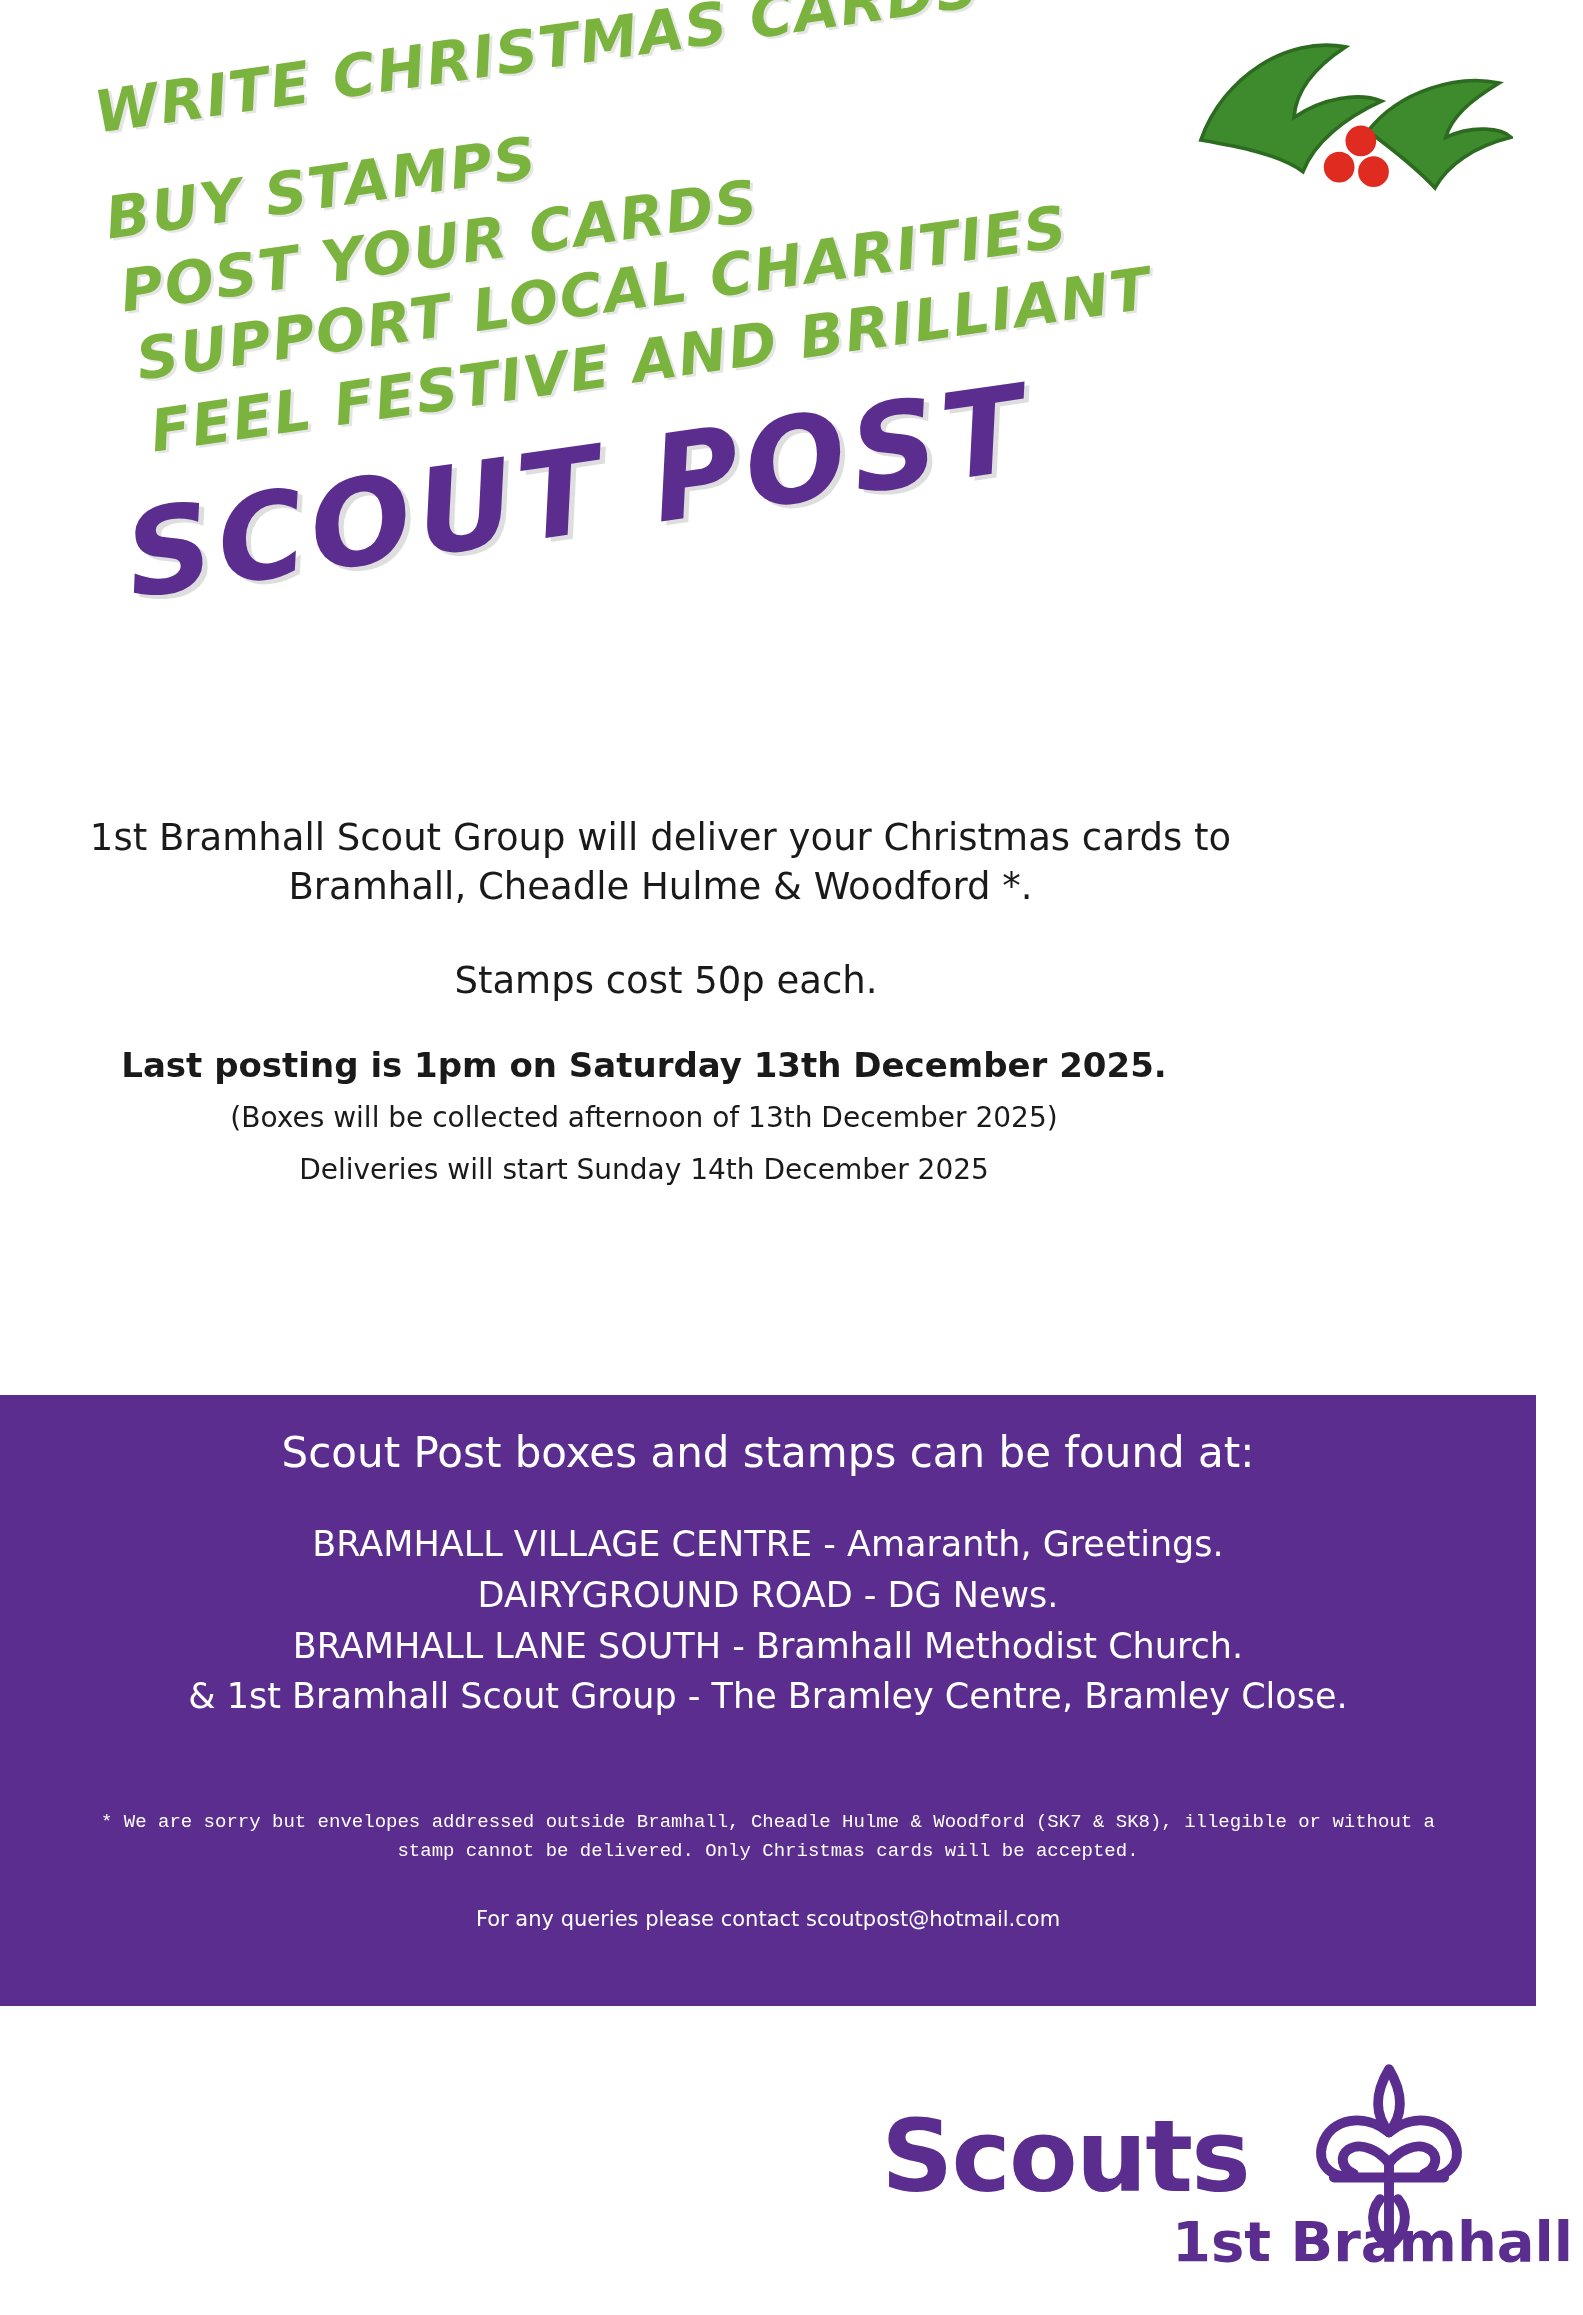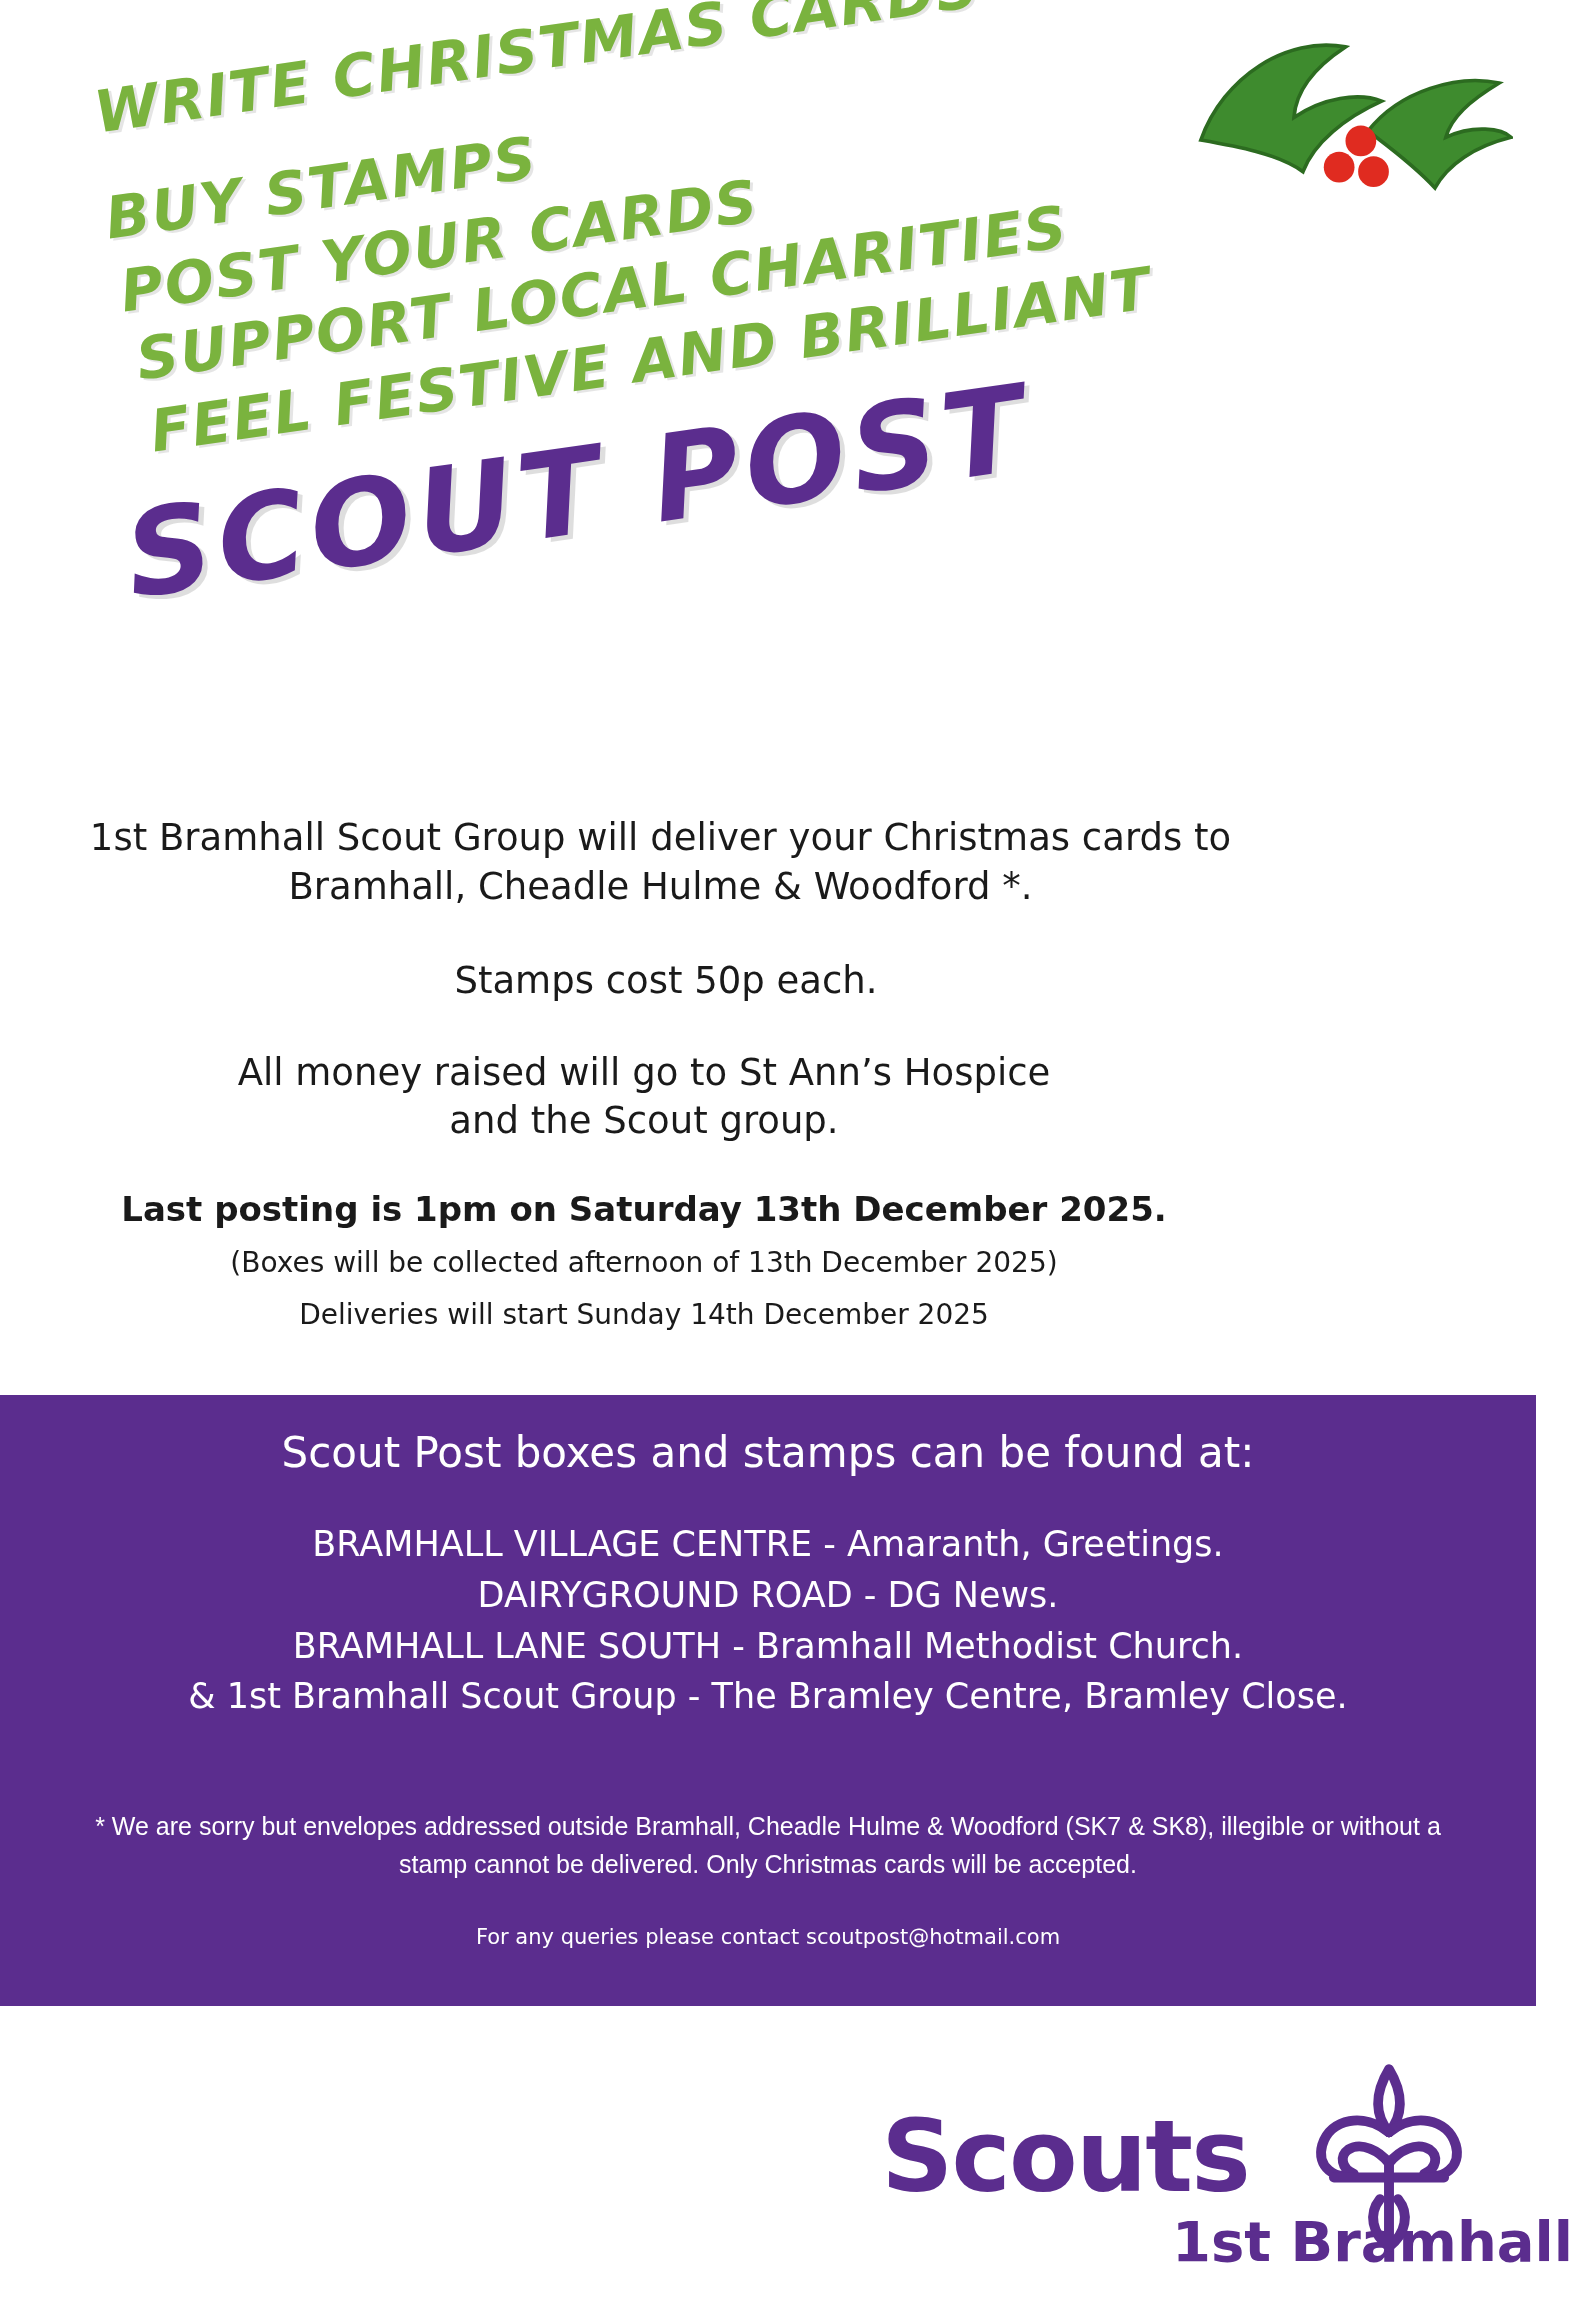--- a/index.html
+++ b/index.html
@@ -138,23 +138,23 @@
   }
   .locations {
     margin-top: 42px;
     font-size: 35px;
     line-height: 1.45;
     font-family: "DejaVu Sans", sans-serif;
   }
   .disclaimer {
     margin: 86px auto 16px auto;
     width: 1393px;
-    font-size: 25px;
+    font-size: 19px;
     line-height: 1.5;
-    font-family: Liberation Sans, sans-serif;
+    font-family: Liberation Mono, monospace;
   }
   .queries {
     margin-top: 42px;
     font-size: 21px;
     font-family: "DejaVu Sans", sans-serif;
   }
 
   
   .footer {
     position: absolute;
@@ -214,24 +214,20 @@
     <div class="slant l3">POST YOUR CARDS</div>
     <div class="slant l4">SUPPORT LOCAL CHARITIES</div>
     <div class="slant l5">FEEL FESTIVE AND BRILLIANT</div>
   </div>
 
   <div class="scoutpost">SCOUT POST</div>
 
   <div class="body-text">
     <div class="intro">1st Bramhall Scout Group will deliver your Christmas cards to Bramhall, Cheadle Hulme &amp; Woodford *.</div>
     <div class="stamps">Stamps cost 50p each.</div>
-    <div class="money">
-      <div>All money raised will go to St Ann’s Hospice</div>
-      <div>and the Scout group.</div>
-    </div>
     <div class="lastpost">Last posting is 1pm on Saturday 13th December 2025.</div>
     <div class="collected">(Boxes will be collected afternoon of 13th December 2025)</div>
     <div class="delivstart">Deliveries will start Sunday 14th December 2025</div>
   </div>
 
   <div class="purple-panel">
     <div class="panel-title">Scout Post boxes and stamps can be found at:</div>
     <div class="locations">
       <div>BRAMHALL VILLAGE CENTRE - Amaranth, Greetings.</div>
       <div>DAIRYGROUND ROAD - DG News.</div>

